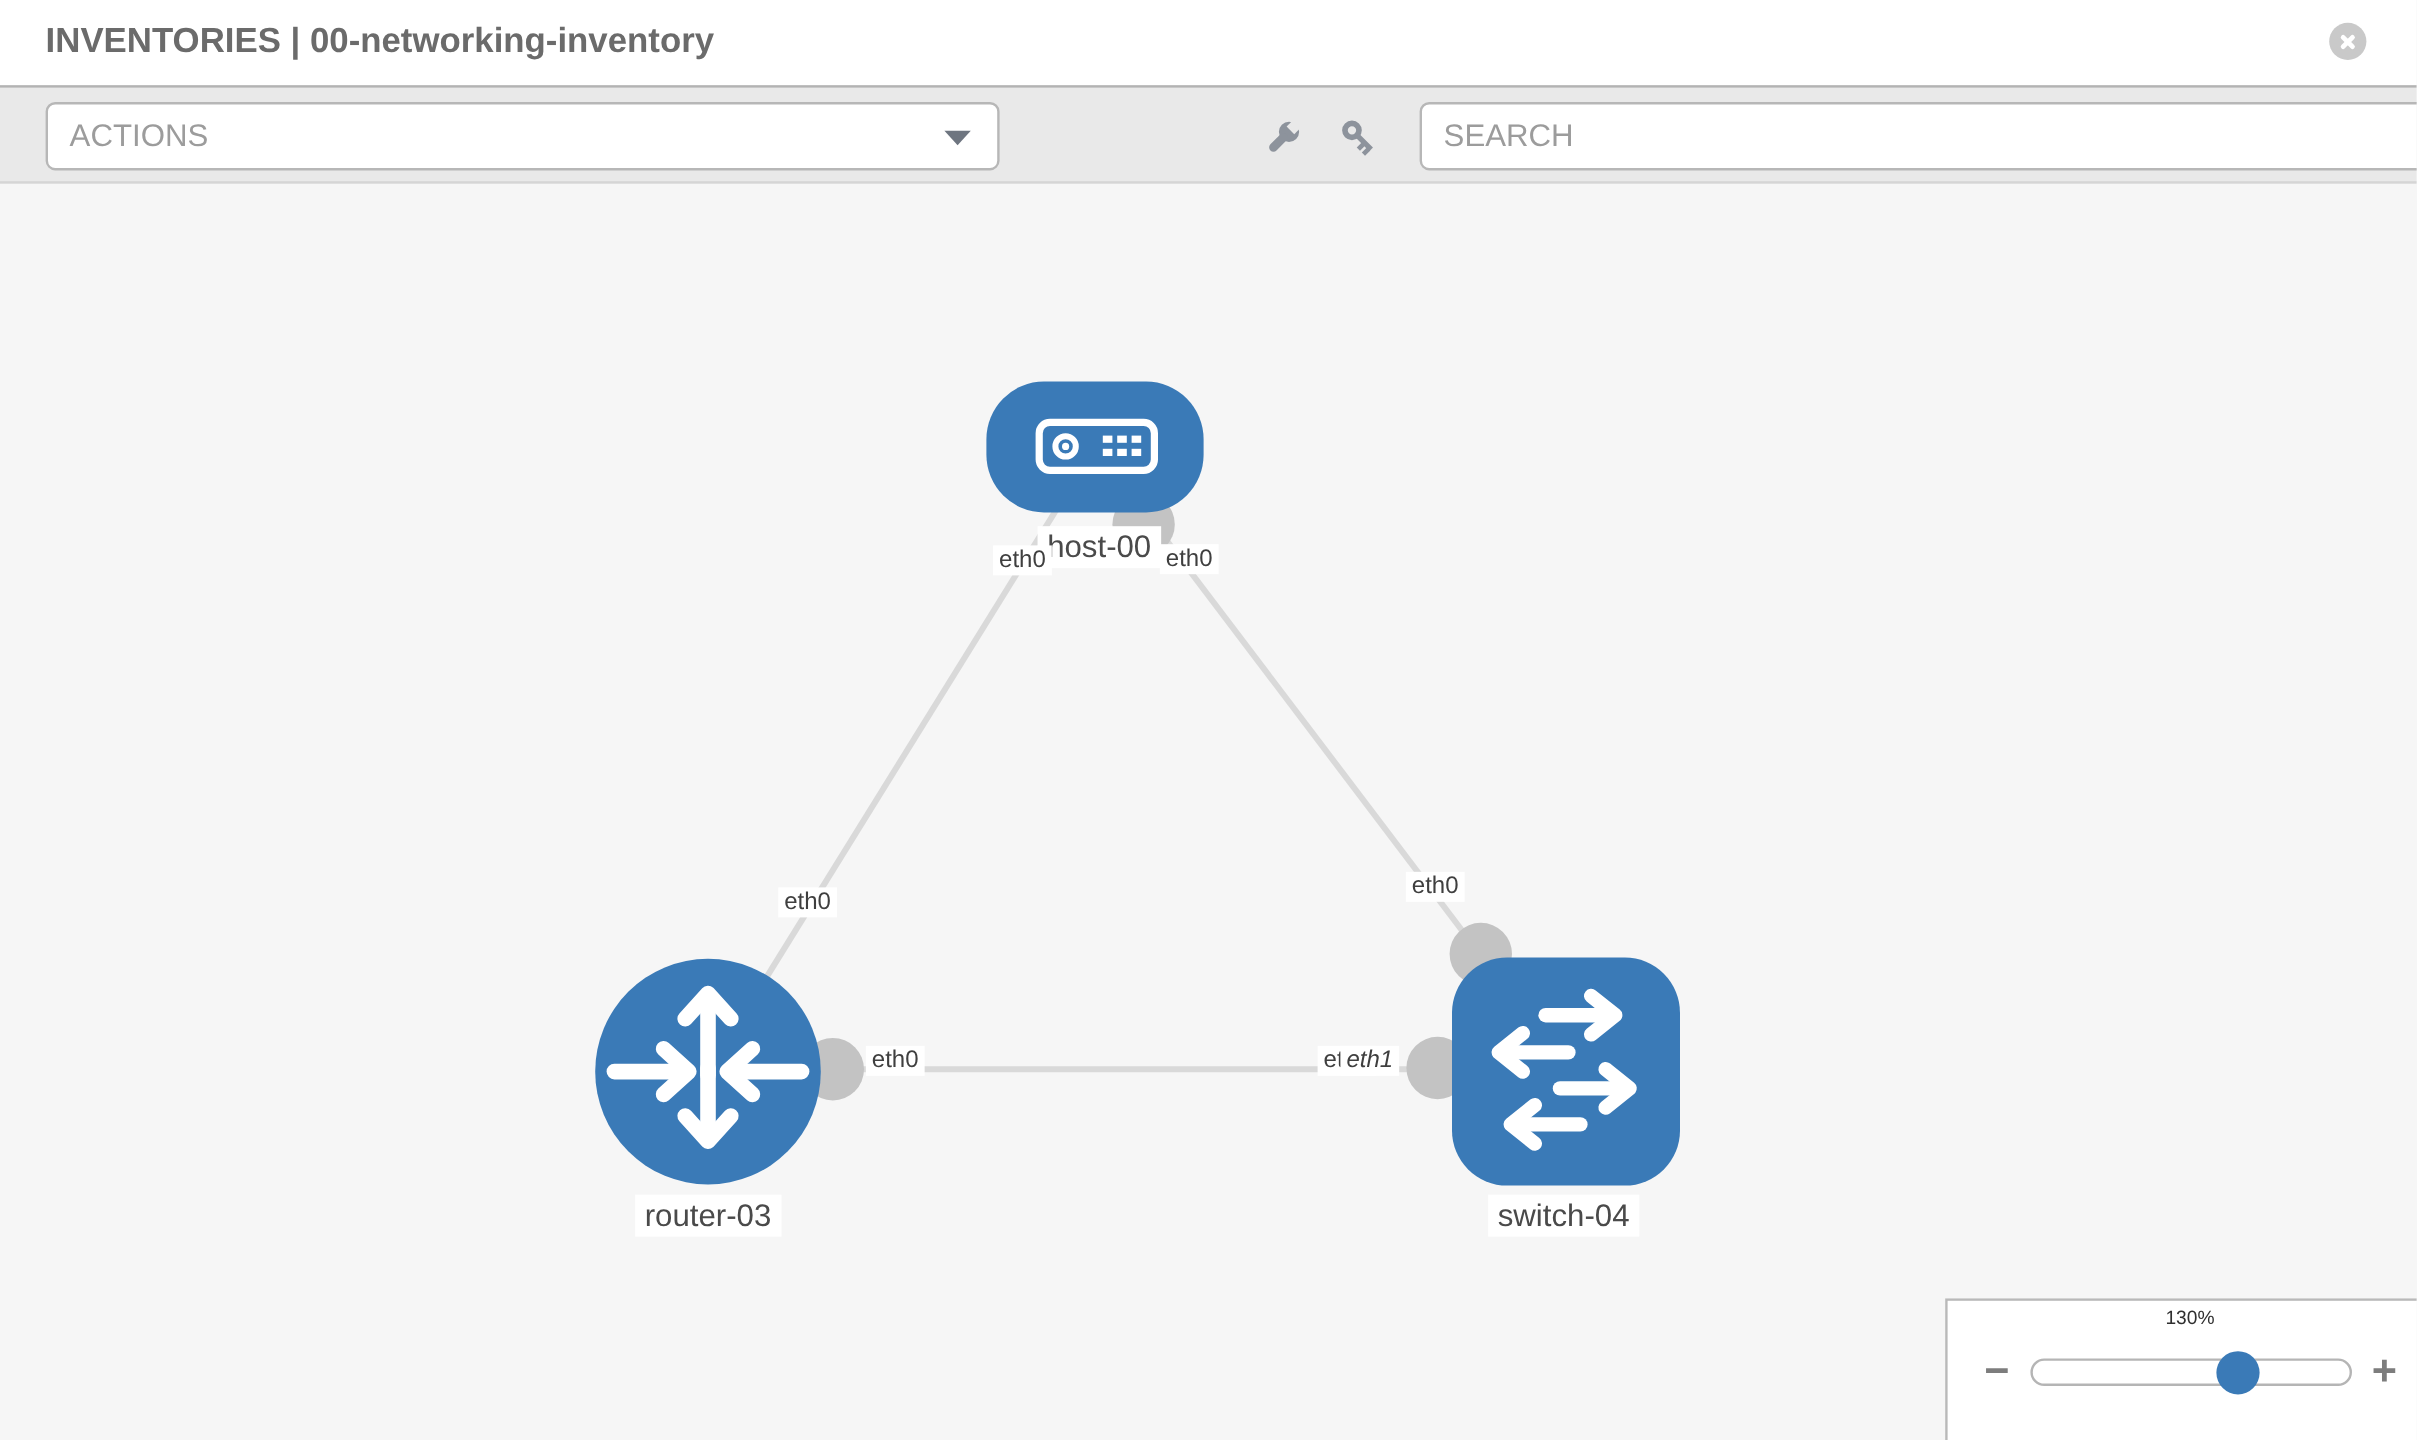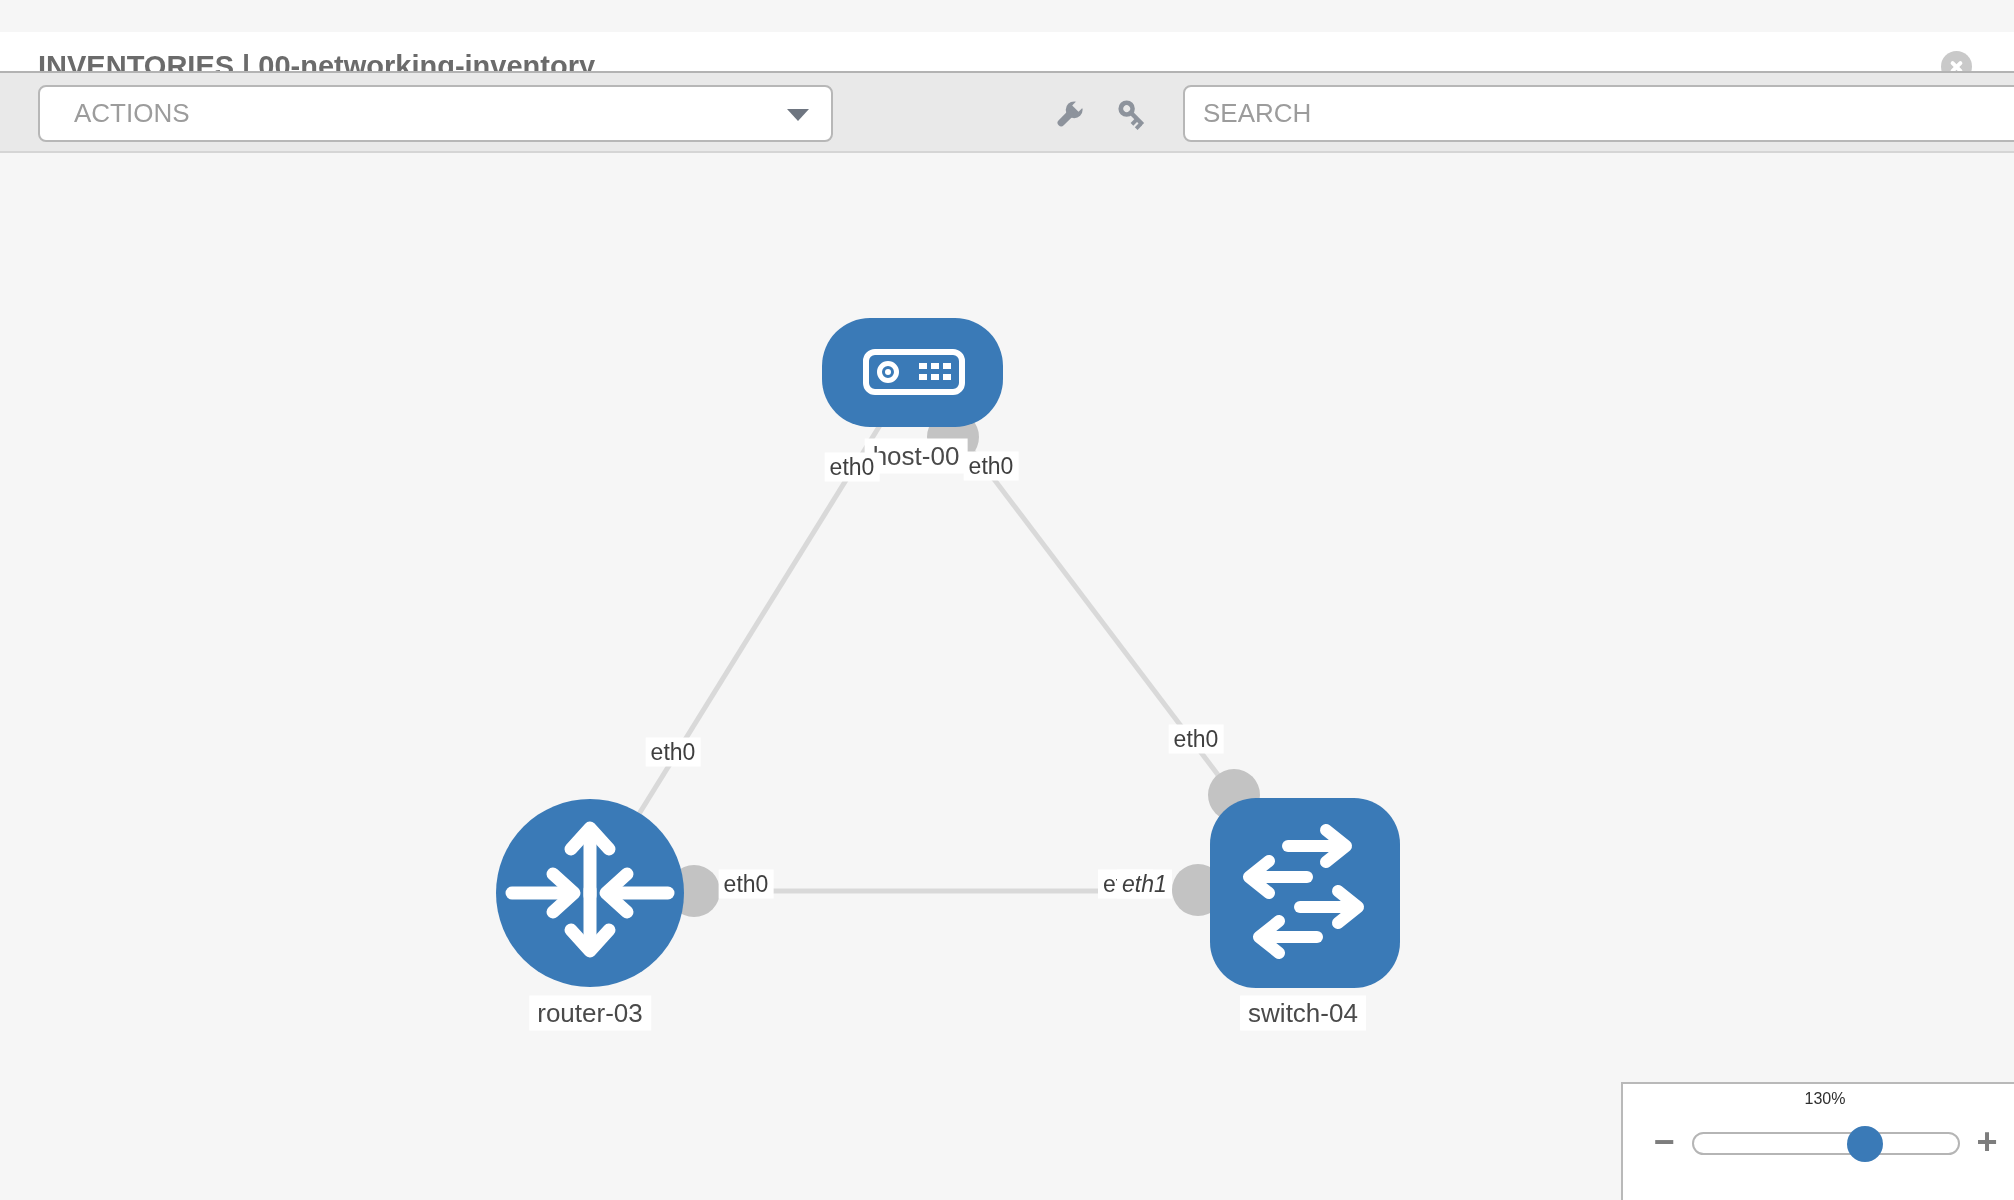--- a/index.html
+++ b/index.html
@@ -8,28 +8,28 @@
   .app { position: relative; width: 2014px; height: 1200px; overflow: hidden; background: #f6f6f6; }
 
   
   .topo-svg { position: absolute; left: 0; top: 0; width: 2014px; height: 1200px; z-index: 1; }
   .node-label {
     position: absolute; z-index: 2; transform: translate(-50%, -50%);
     background: #ffffff; color: #4a4a4a; font-size: 26px; padding: 2px 8px; white-space: nowrap;
   }
   .iface-label {
     position: absolute; z-index: 2; transform: translate(-50%, -50%);
-    background: #ffffff; color: #3f3f3f; font-size: 23px; padding: 1px 5px; white-space: nowrap;
+    background: #ffffff; color: #3f3f3f; font-size: 20px; padding: 1px 5px; white-space: nowrap;
   }
   .iface-label.anchor-left { transform: translate(0, -50%); }
 
   
   .header {
     position: absolute; left: 0; top: 0; width: 2014px; height: 71px;
-    background: #ffffff; z-index: 3; margin-top: 32px;
+    background: #ffffff; z-index: 3;
   }
   .page-title {
     position: absolute; left: 38px; top: 18px;
     font-size: 29px; font-weight: 700; color: #6b6b6b; letter-spacing: 0;
   }
   .close-btn {
     position: absolute; right: 42px; top: 19px; width: 31px; height: 31px;
     border-radius: 50%; background: #c9c9c9; cursor: pointer;
   }
   .close-btn .bar {
@@ -50,21 +50,21 @@
     background: #ffffff; border: 2px solid #b7b7b7; border-radius: 8px;
     display: flex; align-items: center; cursor: pointer;
   }
   .select-box .value { font-size: 26px; color: #9c9c9c; padding-left: 18px; }
   .caret {
     position: absolute; right: 22px; top: 50%; margin-top: -5px;
     width: 0; height: 0;
     border-left: 11px solid transparent; border-right: 11px solid transparent;
     border-top: 12px solid #6e7580;
   }
-  .actions-box { left: 38px; width: 795px; padding-left: 16px; }
+  .actions-box { left: 38px; width: 795px; }
   .search-box { left: 1183px; width: 939px; }
   .tool-icon { position: absolute; top: 24px; width: 36px; height: 36px; cursor: pointer; }
   .wrench-pos { left: 1051px; }
   .key-pos { left: 1115px; }
 
   
   .zoom-panel {
     position: absolute; left: 1621px; top: 1082px; width: 420px; height: 150px;
     background: #ffffff; border: 2px solid #b9b9b9; z-index: 4;
   }

